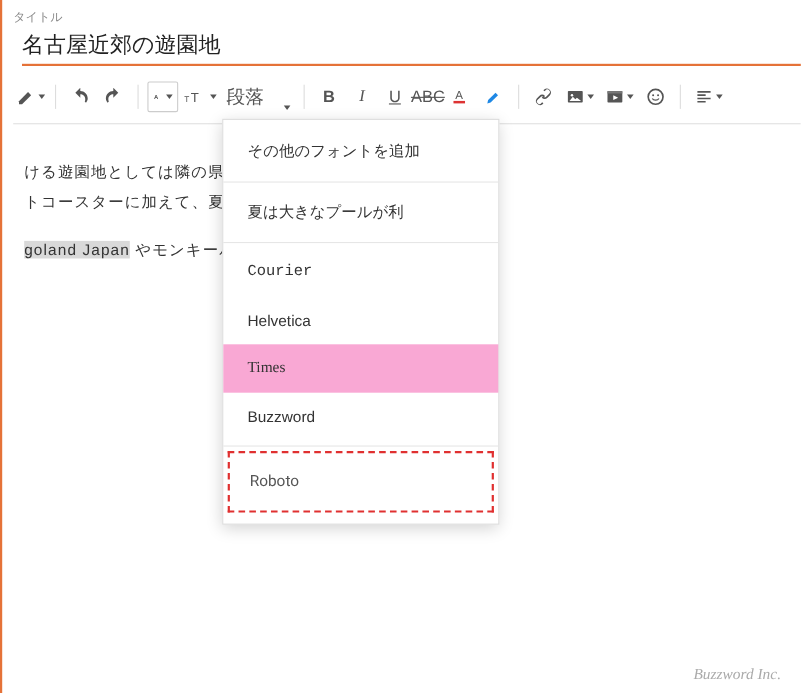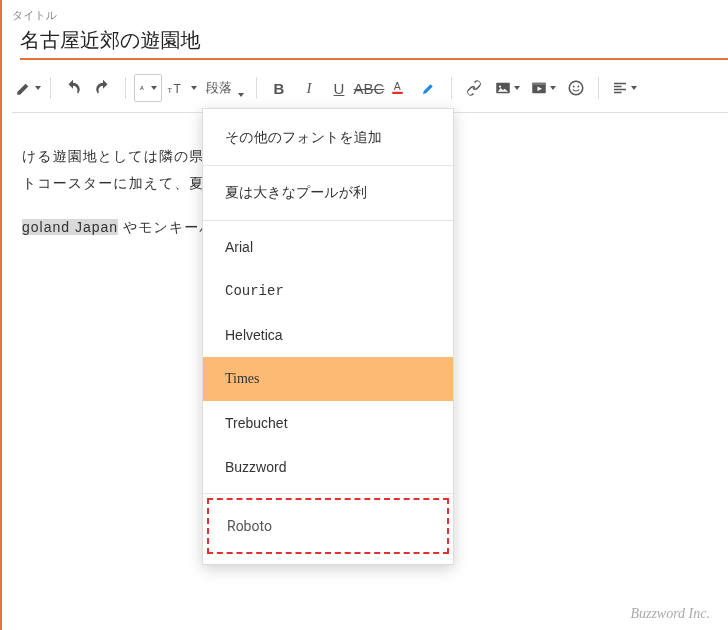--- a/index.html
+++ b/index.html
@@ -45,27 +45,27 @@
     cursor: pointer;
     border-radius: 2px;
   }
   .tb-sep {
     width: 1px;
     height: 22px;
     background: #ddd;
     margin: 0 6px;
   }
   .tb-text {
-    font-size: 13px;
+    font-size: 17px;
     color: #555;
     padding: 0 4px;
     cursor: pointer;
     display: inline-flex;
     align-items: flex-end;
-    gap: 4px;
+    gap: 16px;
   }
   .caret {
     width: 0; height: 0;
     border-left: 3px solid transparent;
     border-right: 3px solid transparent;
     border-top: 4px solid #555;
     margin-left: 2px;
   }
   .font-btn {
     border: 1px solid #ccc;
@@ -97,21 +97,21 @@
     z-index: 100;
     padding: 6px 0;
     margin-left: 48px;
   }
   .dd-item {
     padding: 14px 22px;
     font-size: 14px;
     color: #333;
     cursor: pointer;
   }
-  .dd-item.selected { background: #fdba74; }
+  .dd-item.selected { background: #f9a8d4; }
   .dd-divider {
     height: 1px;
     background: #e6e6e6;
     margin: 4px 0;
   }
   .dd-roboto-box {
     border: 2px dashed #e03030;
     margin: 2px 4px 4px 4px;
   }
   .dd-roboto-box .dd-item { padding: 18px 18px; }
@@ -260,25 +260,23 @@
     <span class="highlight">goland Japan</span><span> やモンキーパークなどの施設があ</span>
   </p>
 </div>
 
 
 <div class="font-dropdown">
   <div class="dd-item">その他のフォントを追加</div>
   <div class="dd-divider"></div>
   <div class="dd-item">夏は大きなプールが利</div>
   <div class="dd-divider"></div>
-  <div class="dd-item f-arial">Arial</div>
   <div class="dd-item f-courier">Courier</div>
   <div class="dd-item f-helvetica">Helvetica</div>
   <div class="dd-item f-times selected">Times</div>
-  <div class="dd-item f-trebuchet">Trebuchet</div>
   <div class="dd-item f-verdana">Buzzword</div>
   <div class="dd-divider"></div>
   <div class="dd-roboto-box">
     <div class="dd-item f-roboto">Roboto</div>
   </div>
 </div>
 
 <div class="footer">Buzzword Inc.</div>
 
 

